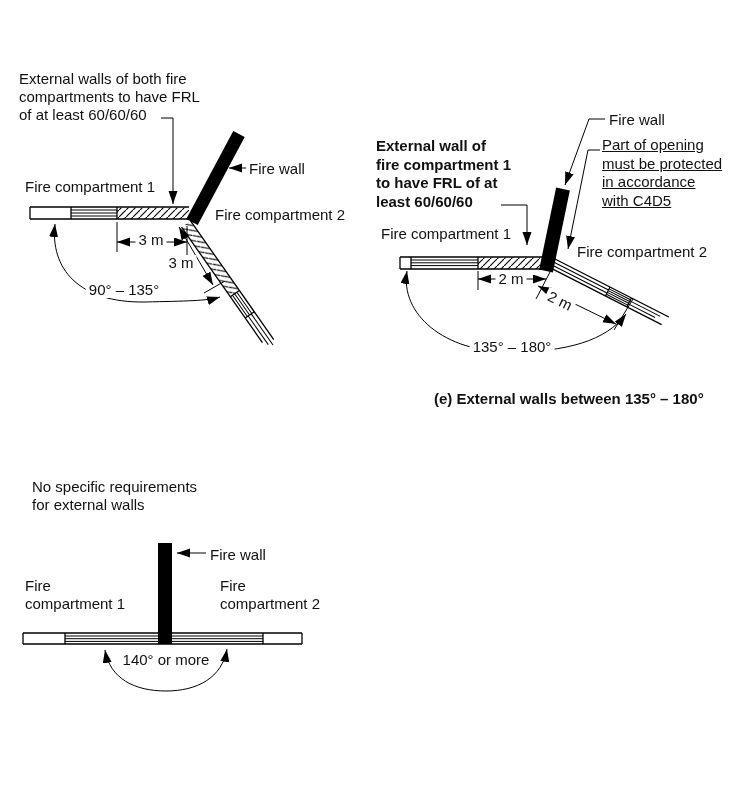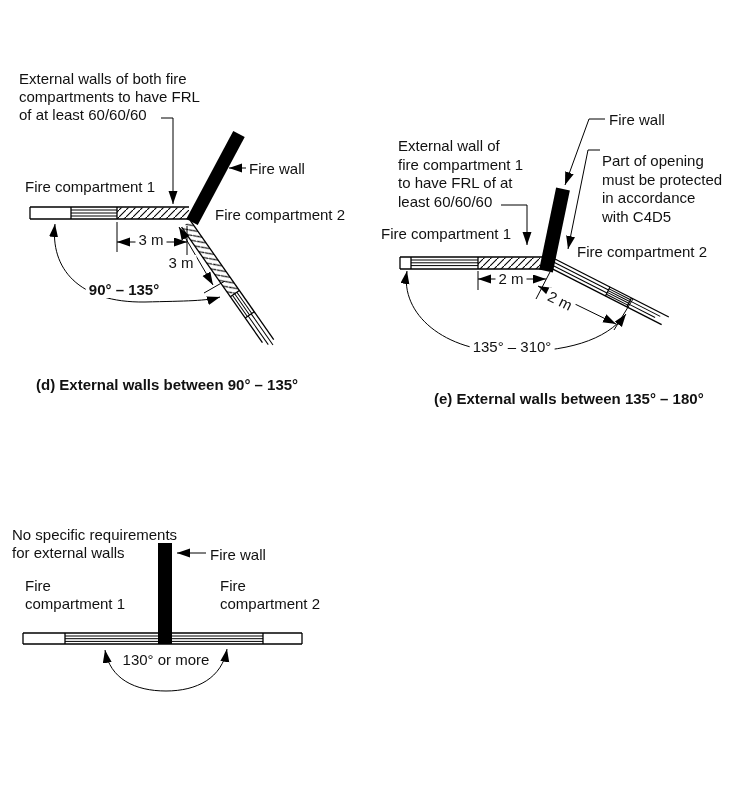--- a/index.html
+++ b/index.html
@@ -145,41 +145,40 @@
   </svg>
 
   <div class="lbl" style="left:19px;top:70px;">External walls of both fire
 compartments to have FRL
 of at least 60/60/60</div>
   <div class="lbl" style="left:249px;top:160px;">Fire wall</div>
   <div class="lbl" style="left:25px;top:178px;">Fire compartment 1</div>
   <div class="lbl" style="left:215px;top:206px;">Fire compartment 2</div>
   <div class="dim" style="left:151px;top:240px;">3 m</div>
   <div class="dim" style="left:181px;top:263px;">3 m</div>
-  <div class="dim" style="left:124px;top:290px;font-weight:bold;">90° – 135°</div>
-  <div class="cap" style="left:36px;top:376px;">(d) External walls between 90° – 135°</div>
+  <div class="dim" style="left:124px;top:290px;">90° – 135°</div>
 
   <div class="lbl" style="left:609px;top:111px;">Fire wall</div>
-  <div class="lbl tight" style="left:398px;top:137px;">External wall of
+  <div class="lbl tight" style="left:376px;top:137px;font-weight:bold;">External wall of
 fire compartment 1
 to have FRL of at
 least 60/60/60</div>
-  <div class="lbl tight" style="left:602px;top:152px;">Part of opening
+  <div class="lbl tight" style="left:602px;top:136px;text-decoration:underline;">Part of opening
 must be protected
 in accordance
 with C4D5</div>
   <div class="lbl" style="left:381px;top:225px;">Fire compartment 1</div>
   <div class="lbl" style="left:577px;top:243px;">Fire compartment 2</div>
   <div class="dim" style="left:511px;top:279px;">2 m</div>
   <div class="dim rot26" style="left:560px;top:301px;">2 m</div>
-  <div class="dim" style="left:512px;top:347px;">135° – 310°</div>
+  <div class="dim" style="left:512px;top:347px;">135° – 180°</div>
   <div class="cap" style="left:434px;top:390px;">(e) External walls between 135° – 180°</div>
 
-  <div class="lbl" style="left:12px;top:478px;margin-top:48px;">No specific requirements
+  <div class="lbl" style="left:32px;top:478px;">No specific requirements
 for external walls</div>
   <div class="lbl" style="left:210px;top:546px;">Fire wall</div>
   <div class="lbl" style="left:25px;top:577px;">Fire
 compartment 1</div>
   <div class="lbl" style="left:220px;top:577px;">Fire
 compartment 2</div>
-  <div class="dim" style="left:166px;top:660px;">130° or more</div>
+  <div class="dim" style="left:166px;top:660px;">140° or more</div>
 
 </div>
 
 </body></html>

